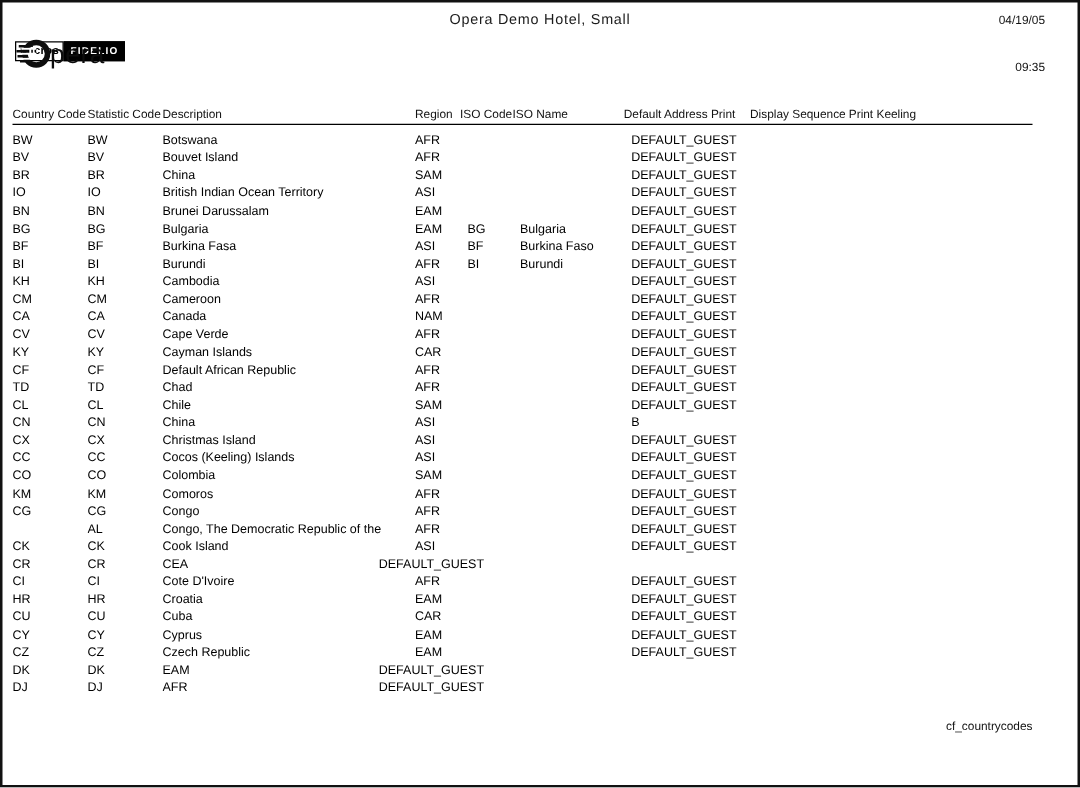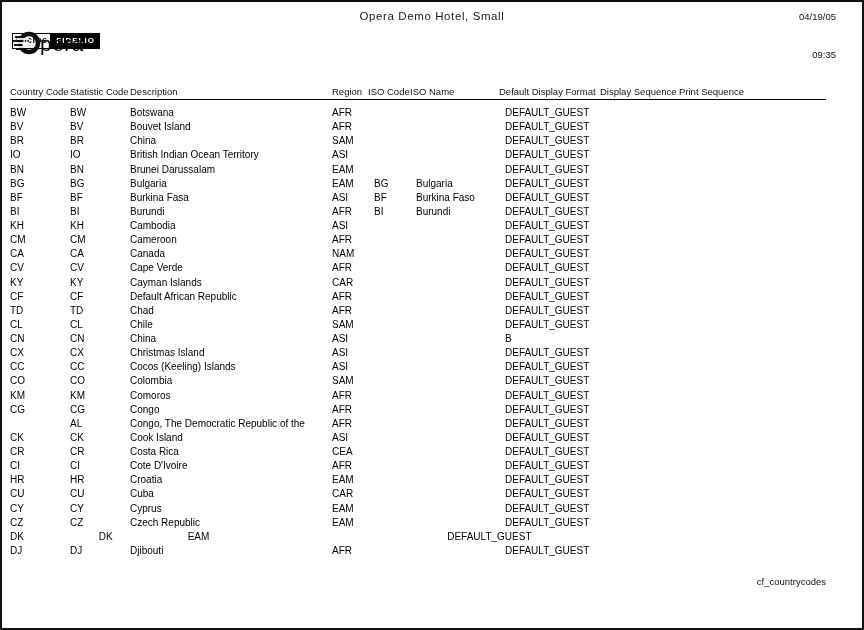--- a/index.html
+++ b/index.html
@@ -61,21 +61,21 @@
   .thead .cell{overflow:visible;}
   .header-rule{
     position:absolute;left:8px;top:97px;width:816px;height:1px;
     background:#000;
   }
   .tbody{
     position:absolute;left:8px;top:104px;width:816px;
   }
   .trow{
     display:flex;height:14.13px;line-height:14.13px;
-    font-size:10px;color:#000;white-space:nowrap;justify-content:space-between;
+    font-size:10px;color:#000;white-space:nowrap;
   }
   .cell{flex:0 0 auto;overflow:hidden;}
   
   .footer-ref{
     position:absolute;right:36px;top:574px;
     font-size:9.5px;color:#111;
   }
 </style>
 </head>
 <body>
@@ -109,23 +109,23 @@
   <div class="report-date">04/19/05</div>
   <div class="report-time">09:35</div>
 
   <div class="thead" id="thead">
       <span class="cell" style="width: 60px;">Country Code</span>
       <span class="cell" style="width: 60px;">Statistic Code</span>
       <span class="cell" style="width: 202px;">Description</span>
       <span class="cell" style="width: 36px;">Region</span>
       <span class="cell" style="width: 42px;">ISO Code</span>
       <span class="cell" style="width: 89px;">ISO Name</span>
-      <span class="cell" style="width: 101px;">Default Display Format</span>
+      <span class="cell" style="width: 101px;">Default Address Print</span>
       <span class="cell" style="width: 79px;">Display Sequence</span>
-      <span class="cell" style="width: 141px;">Print Sequence</span>
+      <span class="cell" style="width: 141px;">Print Keeling</span>
     </div>
   <div class="header-rule"></div>
   <div class="tbody" id="tbody">
       <div class="trow">
         <span class="cell" style="width: 60px;">BW</span>
         <span class="cell" style="width: 60px;">BW</span>
         <span class="cell" style="width: 202px;">Botswana</span>
         <span class="cell" style="width: 42px;">AFR</span>
         <span class="cell" style="width: 42px;"></span>
         <span class="cell" style="width: 89px;"></span>
@@ -382,21 +382,20 @@
         <span class="cell" style="width: 42px;">ASI</span>
         <span class="cell" style="width: 42px;"></span>
         <span class="cell" style="width: 89px;"></span>
         <span class="cell" style="width: 101px;">DEFAULT_GUEST</span>
         <span class="cell" style="width: 79px;"></span>
         <span class="cell" style="width: 141px;"></span>
       </div>
       <div class="trow">
         <span class="cell" style="width: 60px;">CR</span>
         <span class="cell" style="width: 60px;">CR</span>
-        <span class="cell" style="width: 202px;">Costa Rica</span>
         <span class="cell" style="width: 42px;">CEA</span>
         <span class="cell" style="width: 42px;"></span>
         <span class="cell" style="width: 89px;"></span>
         <span class="cell" style="width: 101px;">DEFAULT_GUEST</span>
         <span class="cell" style="width: 79px;"></span>
         <span class="cell" style="width: 141px;"></span>
       </div>
       <div class="trow">
         <span class="cell" style="width: 60px;">CI</span>
         <span class="cell" style="width: 60px;">CI</span>
@@ -458,21 +457,20 @@
         <span class="cell" style="width: 42px;">EAM</span>
         <span class="cell" style="width: 42px;"></span>
         <span class="cell" style="width: 89px;"></span>
         <span class="cell" style="width: 101px;">DEFAULT_GUEST</span>
         <span class="cell" style="width: 79px;"></span>
         <span class="cell" style="width: 141px;"></span>
       </div>
       <div class="trow">
         <span class="cell" style="width: 60px;">DJ</span>
         <span class="cell" style="width: 60px;">DJ</span>
-        <span class="cell" style="width: 202px;">Djibouti</span>
         <span class="cell" style="width: 42px;">AFR</span>
         <span class="cell" style="width: 42px;"></span>
         <span class="cell" style="width: 89px;"></span>
         <span class="cell" style="width: 101px;">DEFAULT_GUEST</span>
         <span class="cell" style="width: 79px;"></span>
         <span class="cell" style="width: 141px;"></span>
       </div>
     </div>
 
   <div class="footer-ref">cf_countrycodes</div>

